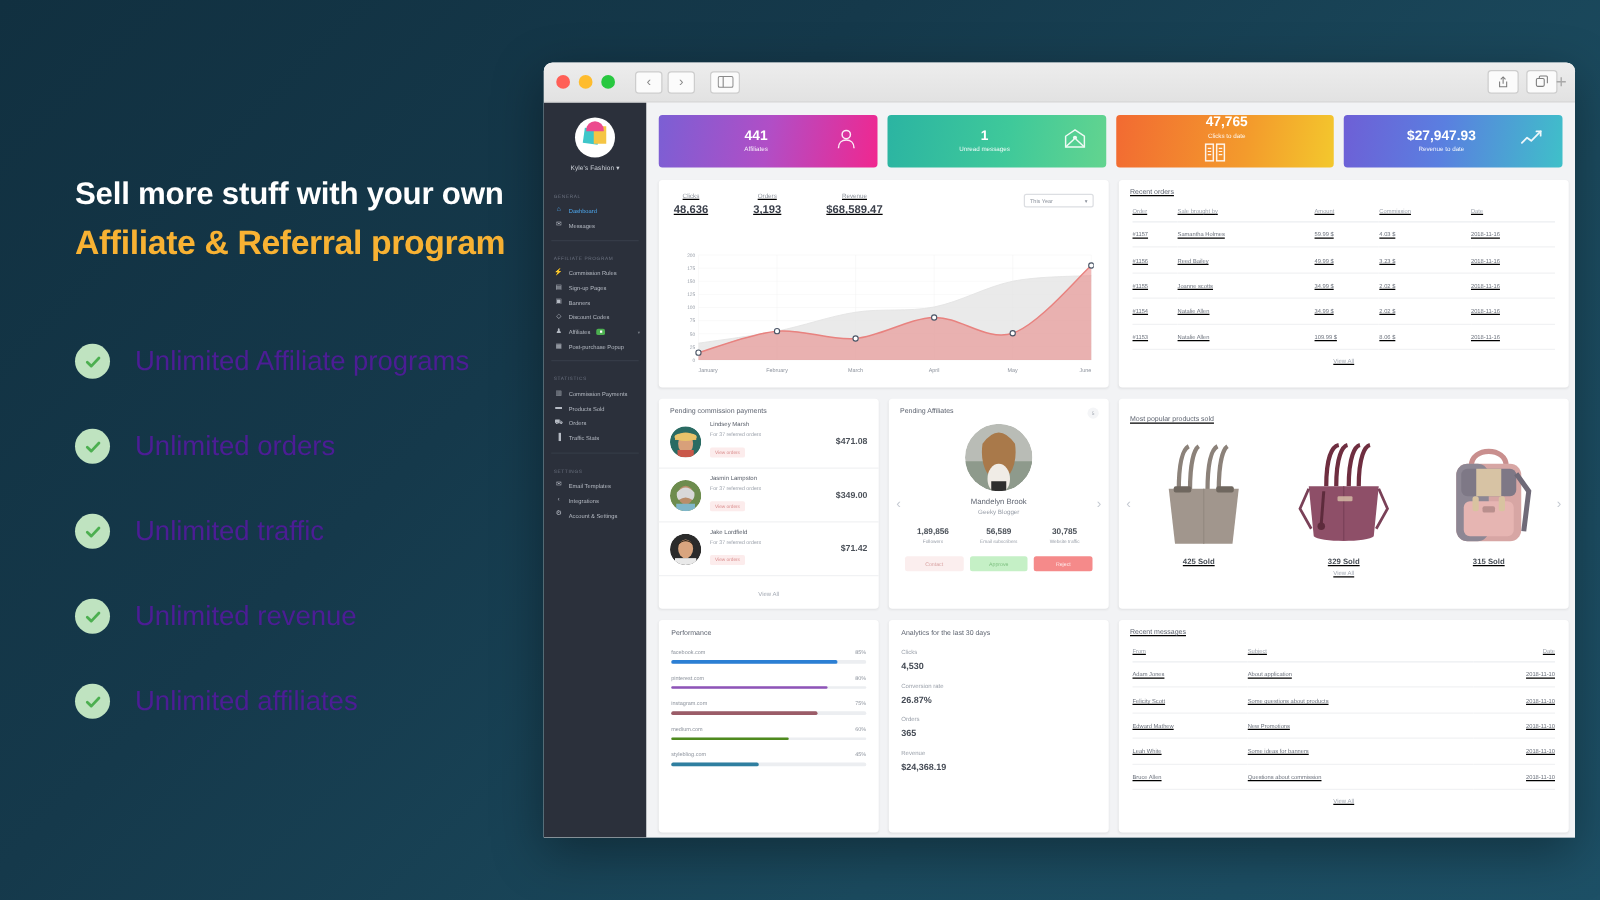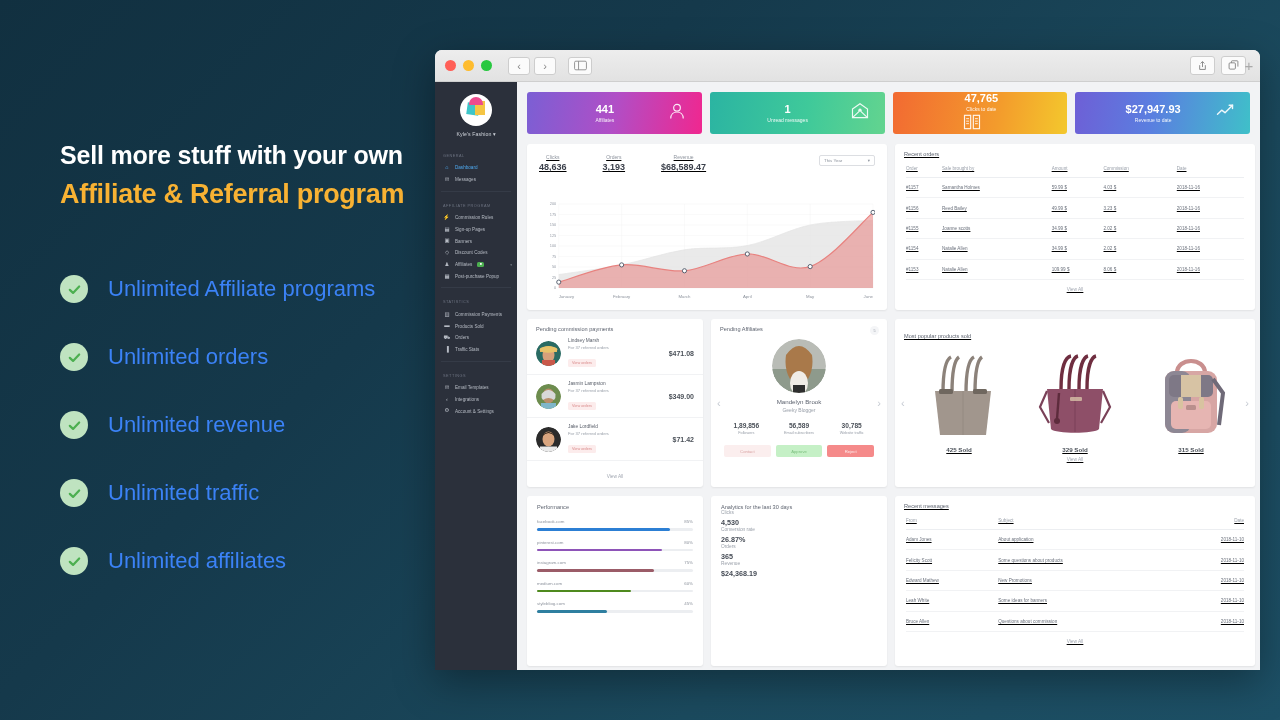--- a/index.html
+++ b/index.html
@@ -21,21 +21,21 @@
     line-height: 1.3; margin-top: 6px; white-space: nowrap;
   }
   .features { margin-top: 52px; }
   .feature-row { display: flex; align-items: center; height: 50px; margin-bottom: 18px; }
   .check-circle {
     width: 28px; height: 28px; border-radius: 50%; background: #bfe3c0;
     display: flex; align-items: center; justify-content: center; flex: 0 0 28px;
   }
   .check-circle svg { width: 17px; height: 17px; }
   .feature-text {
-    margin-left: 20px; font-size: 22px; color: #3b82f6; font-weight: 400; white-space: nowrap;
+    margin-left: 20px; font-size: 22px; color: #4c1d95; font-weight: 400; white-space: nowrap;
   }
 
   
   .window {
     position: absolute; left: 435px; top: 50px; width: 825px; height: 620px;
     background: #ffffff; border-radius: 7px 7px 0 0;
     box-shadow: 0 12px 40px rgba(0,0,0,0.35);
     overflow: hidden;
   }
   .titlebar {
@@ -216,21 +216,21 @@
 
   
   .perfcard { height: 170px; padding: 8px 10px; }
   .perf-row { margin-top: 9px; }
   .perf-head { display: flex; justify-content: space-between; font-size: 4.4px; color: #8d939d; }
   .perf-track { height: 2.6px; background: #eceef1; border-radius: 2px; margin-top: 4px; }
   .perf-fill { height: 100%; border-radius: 2px; }
 
   
   .anacard { height: 170px; padding: 8px 10px; }
-  .ana-row { }
+  .ana-row { margin-top: 10px; }
   .ana-lab { font-size: 4.8px; color: #9aa0aa; }
   .ana-val { font-size: 7.2px; color: #454b55; font-weight: bold; margin-top: 3px; }
 </style>
 </head>
 <body>
 
 <div class="promo">
   <div class="promo-line1">Sell more stuff with your own</div>
   <div class="promo-line2">Affiliate &amp; Referral program</div>
   <div class="features" id="feature-list">
@@ -249,29 +249,29 @@
           </svg>
         </span>
         <span class="feature-text">Unlimited orders</span>
       </div>
       <div class="feature-row">
         <span class="check-circle">
           <svg viewBox="0 0 20 20">
             <path d="M4.5 10.4 L8.3 14 L15.5 6.4" fill="none" stroke="#4caf50" stroke-width="2.6" stroke-linecap="round" stroke-linejoin="round"></path>
           </svg>
         </span>
-        <span class="feature-text">Unlimited revenue</span>
+        <span class="feature-text">Unlimited traffic</span>
       </div>
       <div class="feature-row">
         <span class="check-circle">
           <svg viewBox="0 0 20 20">
             <path d="M4.5 10.4 L8.3 14 L15.5 6.4" fill="none" stroke="#4caf50" stroke-width="2.6" stroke-linecap="round" stroke-linejoin="round"></path>
           </svg>
         </span>
-        <span class="feature-text">Unlimited traffic</span>
+        <span class="feature-text">Unlimited revenue</span>
       </div>
       <div class="feature-row">
         <span class="check-circle">
           <svg viewBox="0 0 20 20">
             <path d="M4.5 10.4 L8.3 14 L15.5 6.4" fill="none" stroke="#4caf50" stroke-width="2.6" stroke-linecap="round" stroke-linejoin="round"></path>
           </svg>
         </span>
         <span class="feature-text">Unlimited affiliates</span>
       </div>
     </div>

